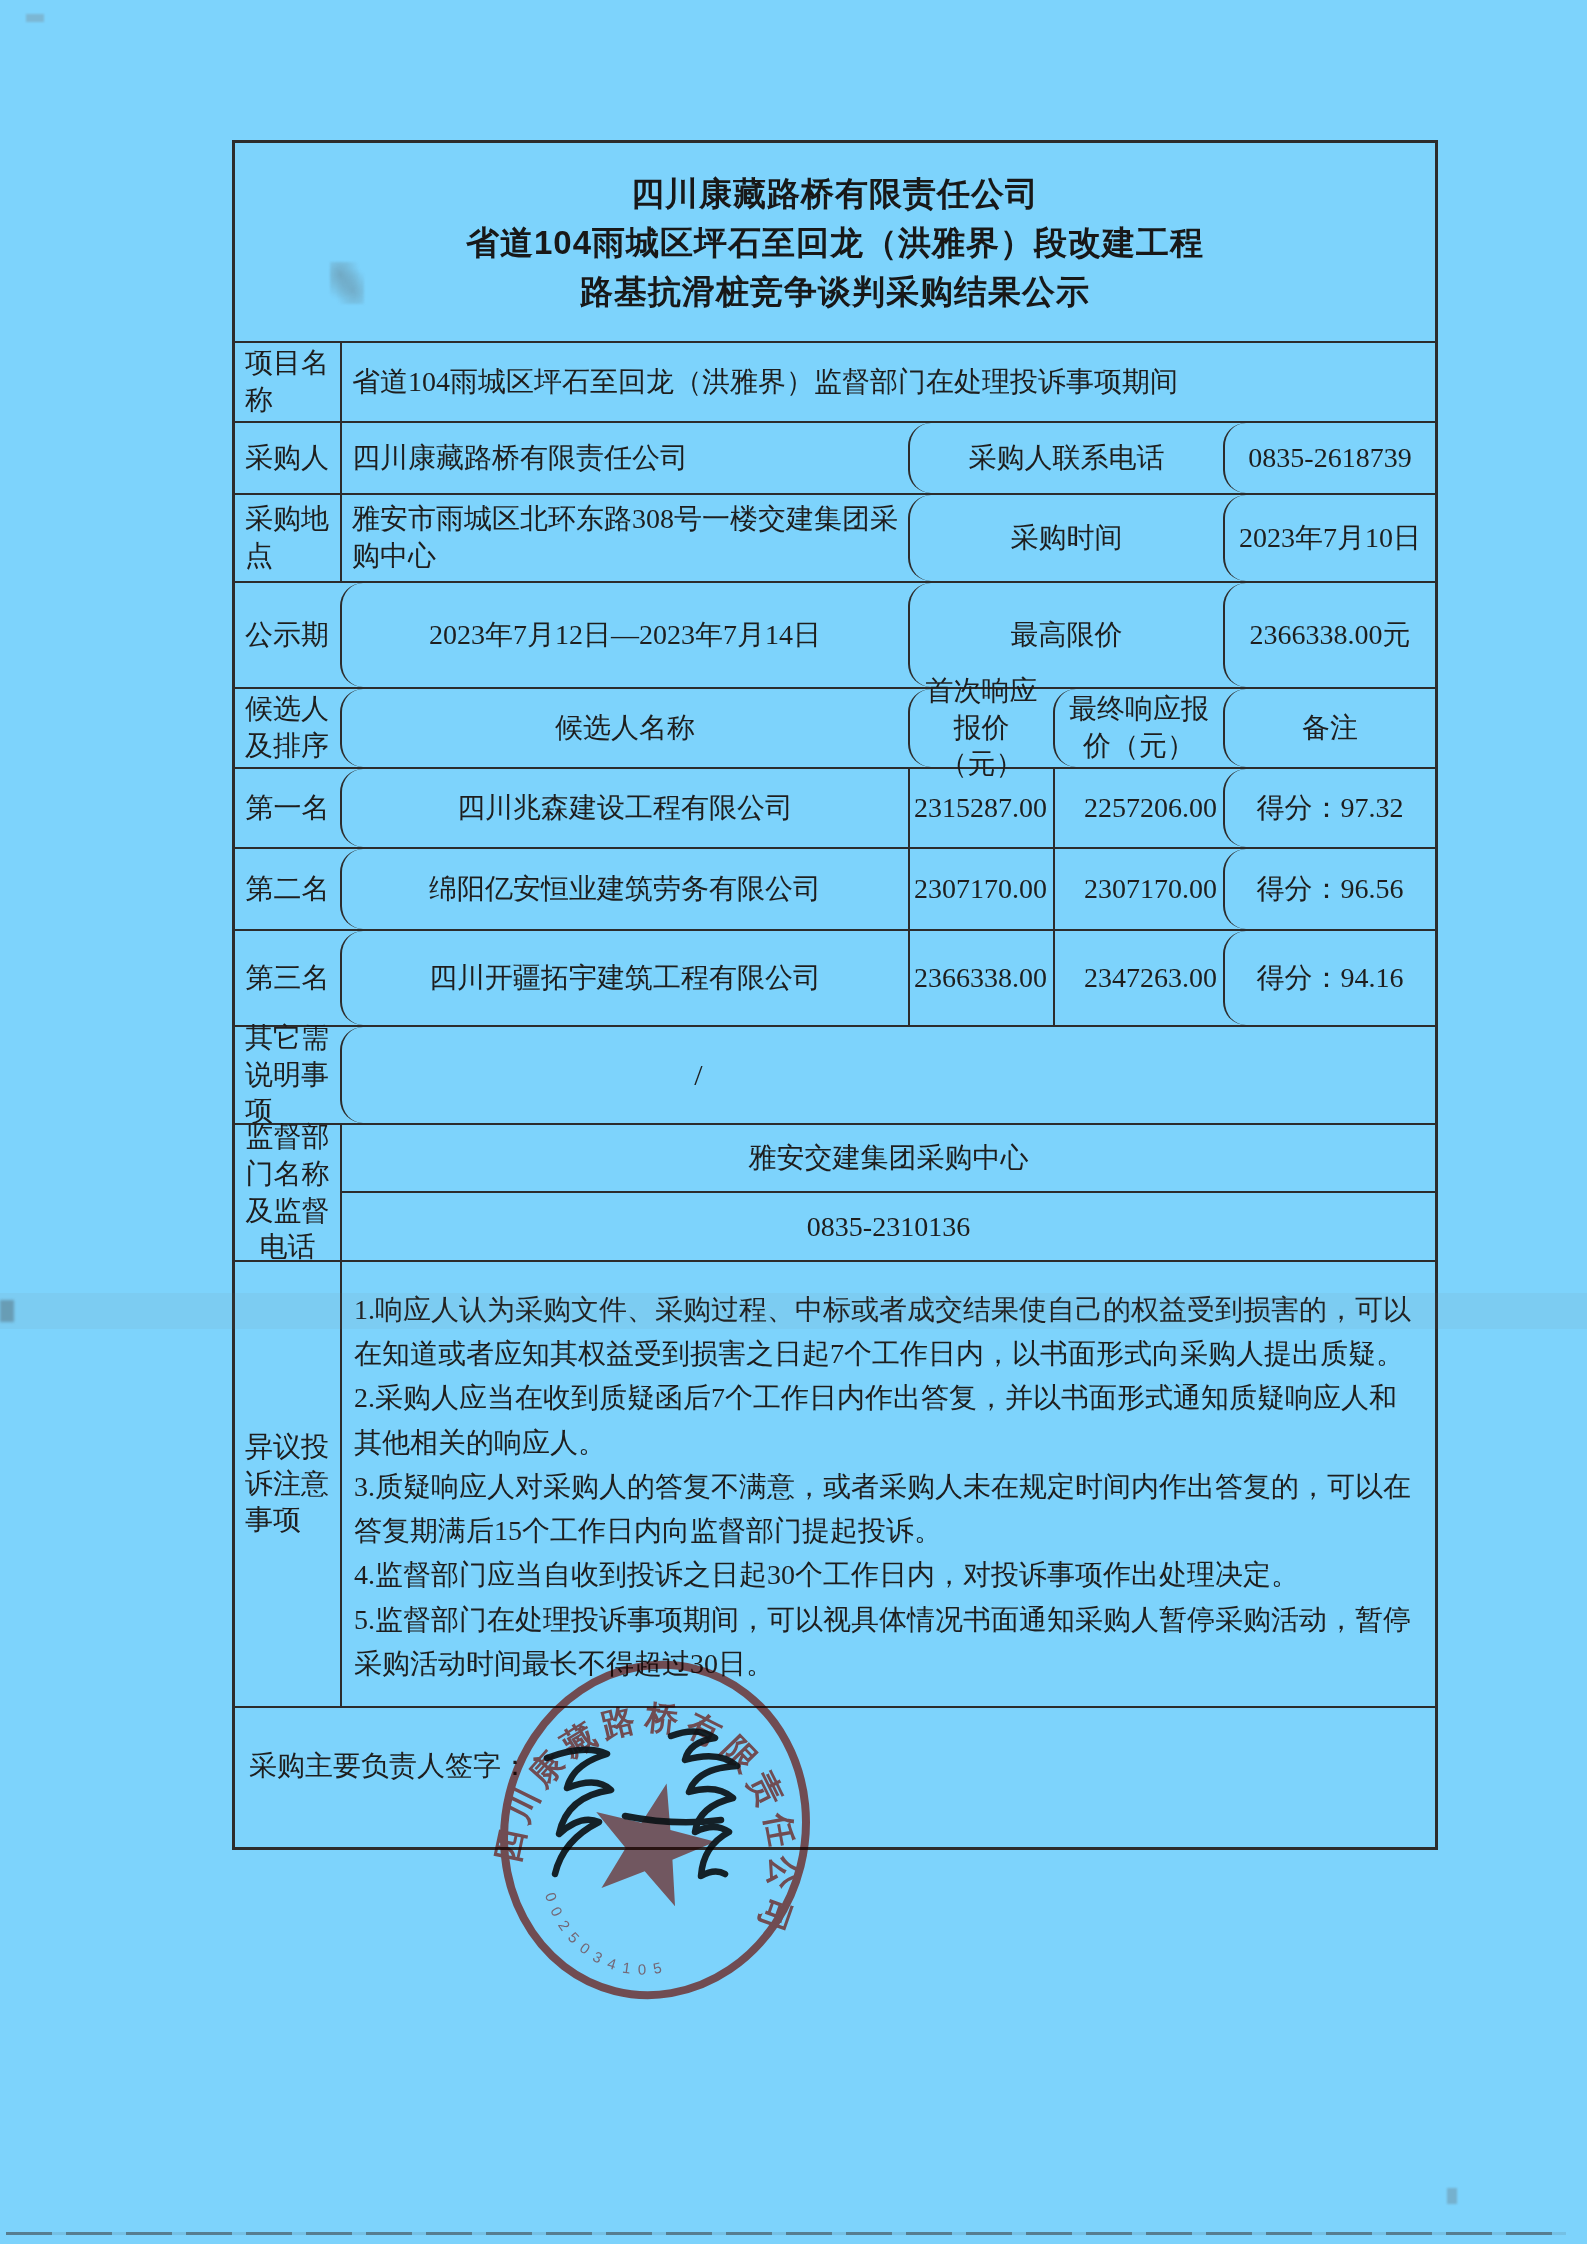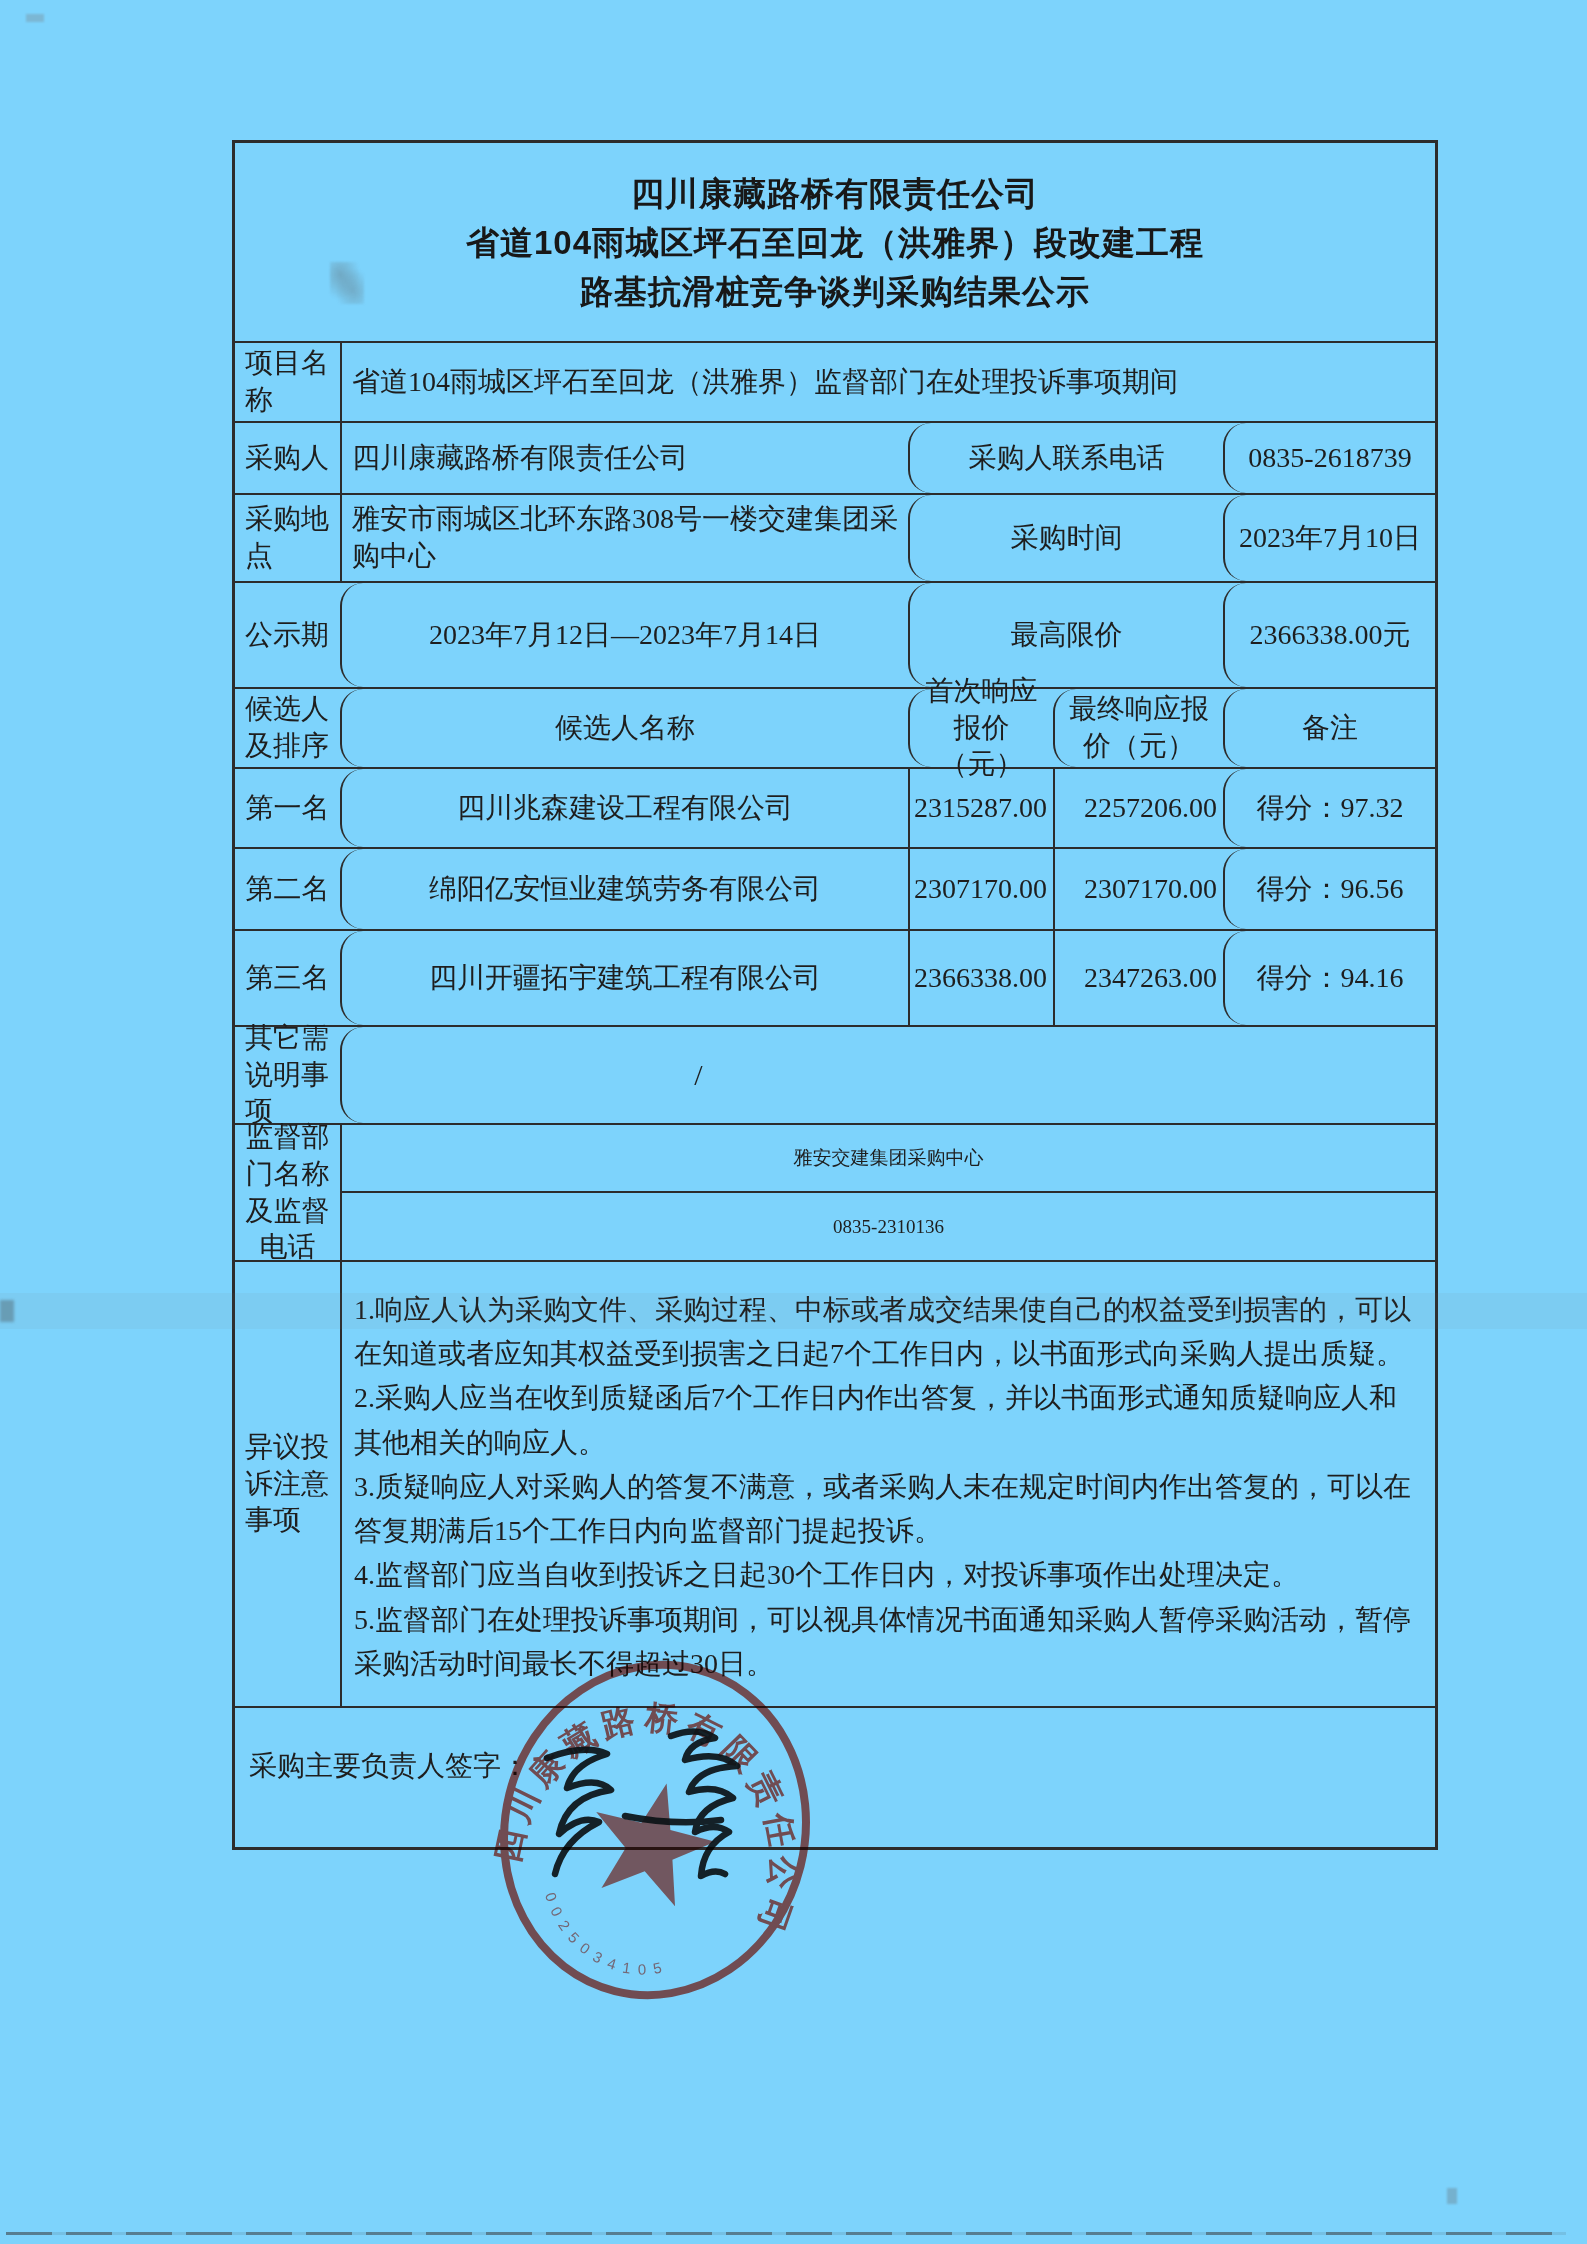--- a/index.html
+++ b/index.html
@@ -27,21 +27,21 @@
   .w4{width:212px;flex:0 0 212px;}
   .grow{flex:1 1 auto;}
   .ctr{justify-content:center;text-align:center;border-radius:23px;}
   .rgt{justify-content:flex-end;text-align:right;padding-right:6px;font-family:Liberation Serif, serif;}
   .title-block{
     height:198px;flex-direction:column;justify-content:center;align-items:center;
     font-family:"Liberation Sans","DejaVu Sans",sans-serif;font-weight:700;
     font-size:33px;line-height:49px;letter-spacing:1px;text-align:center;color:#181818;
   }
   .sup-stack{display:flex;flex-direction:column;flex:1 1 auto;}
-  .sup-stack .sub{display:flex;align-items:center;justify-content:center;box-sizing:border-box;font-size:19px;}
+  .sup-stack .sub{display:flex;align-items:center;justify-content:center;box-sizing:border-box;font-size:28px;}
   .sup-stack .sub1{height:68px;border-bottom:2px solid #2c2c2c;}
   .sup-stack .sub2{flex:1;}
   .obj-content{
     flex-direction:column;align-items:flex-start;justify-content:center;
     padding:10px 16px 4px 12px;font-size:28px;line-height:1.58;
   }
   .sig-row .cell{padding-left:14px;}
   .slash-wrap{position:relative;left:-190px;font-size:30px;}
   
   .seal-svg{position:absolute;left:455px;top:1630px;width:400px;height:400px;mix-blend-mode:multiply;}

